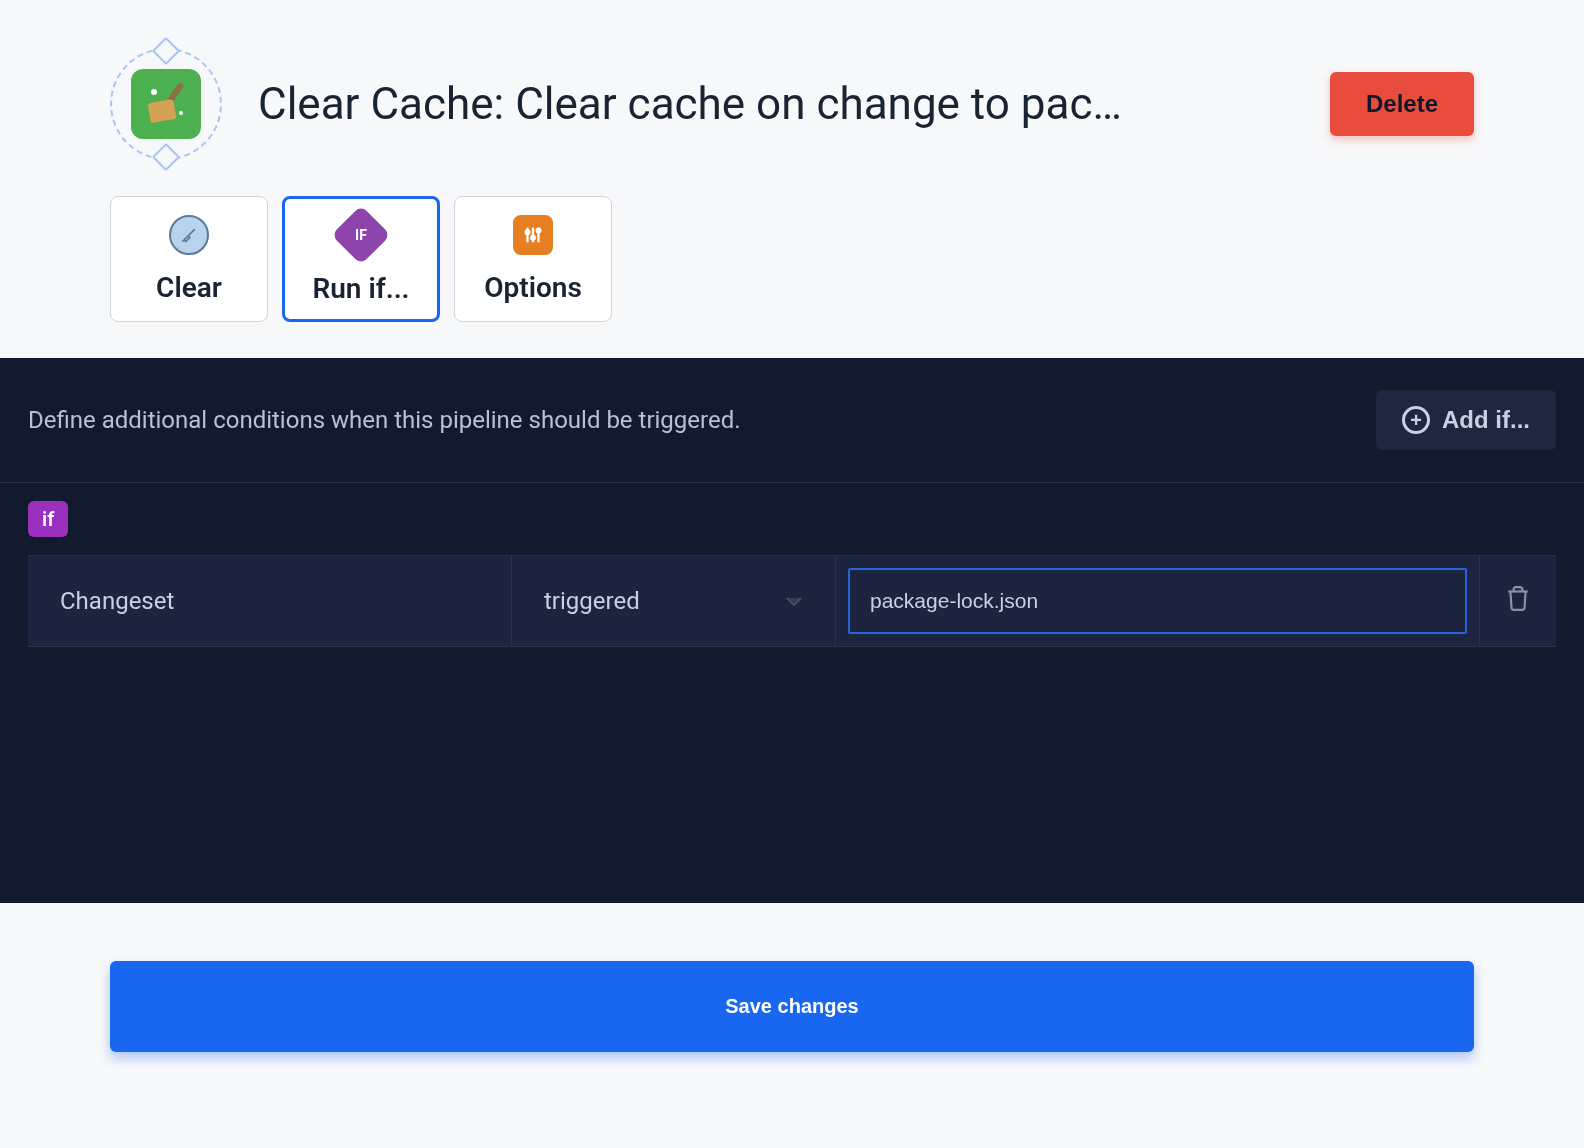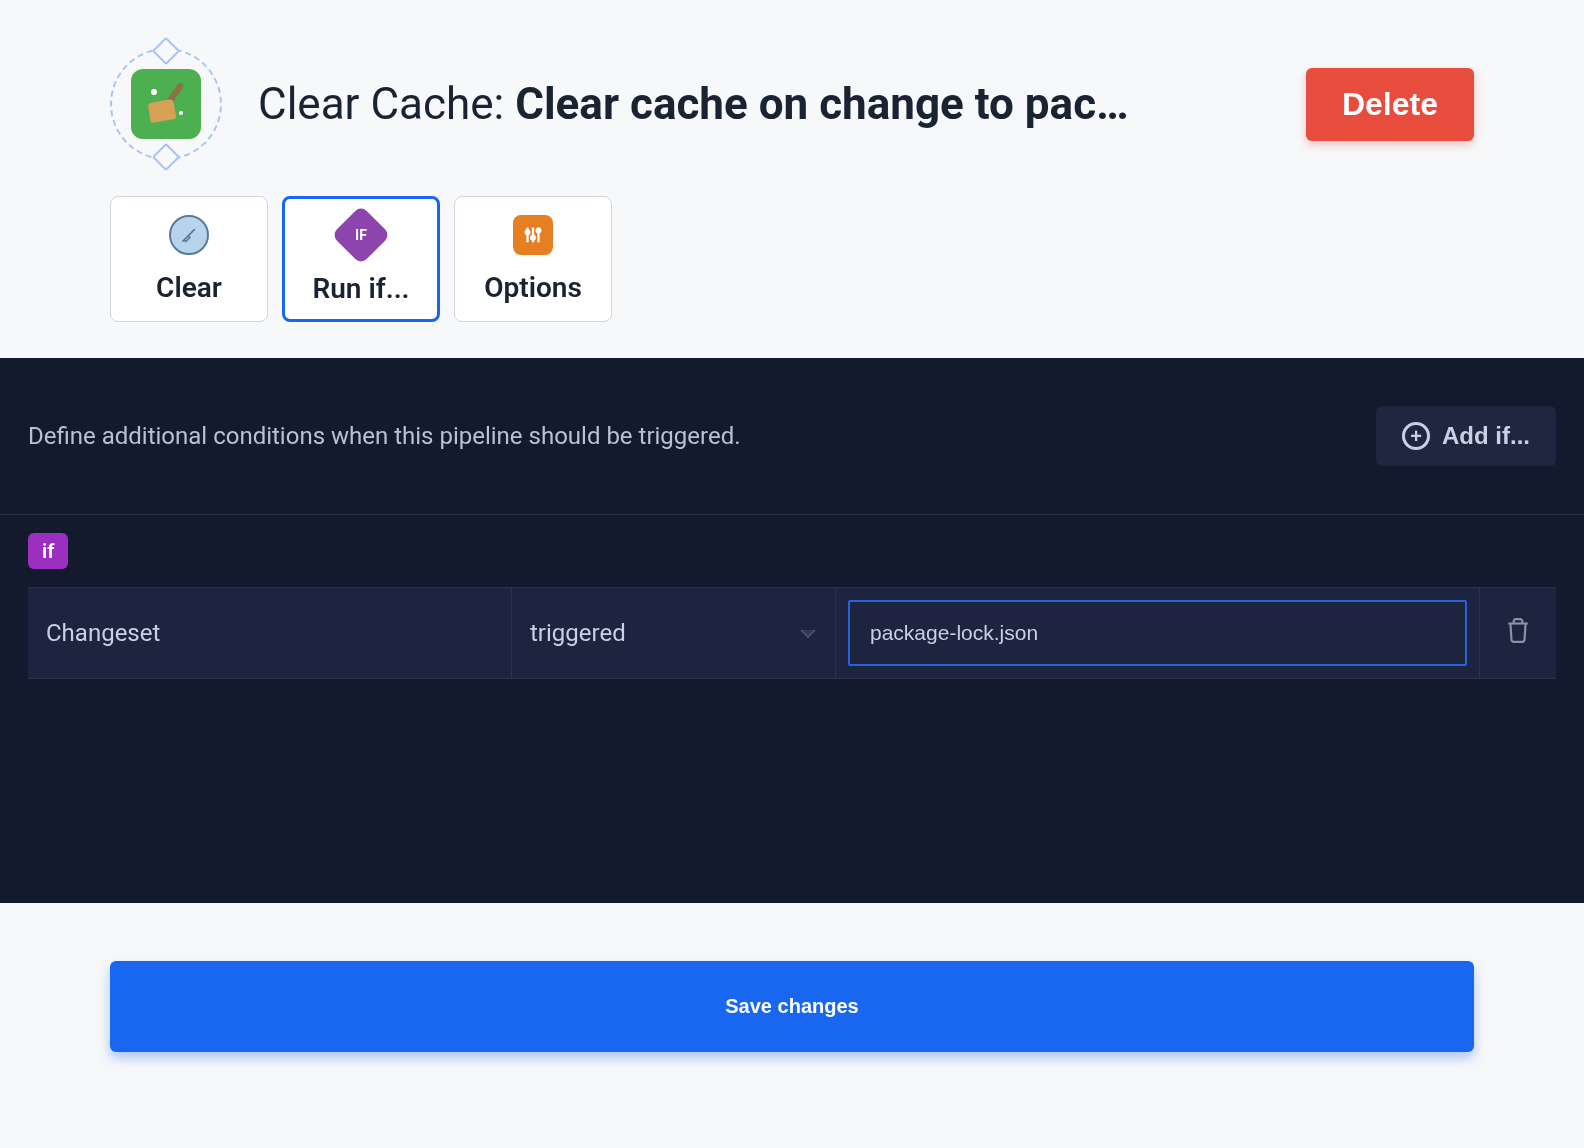--- a/index.html
+++ b/index.html
@@ -103,28 +103,28 @@
       font-size: 44px;
       color: #1a2332;
       white-space: nowrap;
       overflow: hidden;
       text-overflow: ellipsis;
     }
     .title-prefix {
       font-weight: 400;
     }
     .title-main {
-      font-weight: 700;
+      font-weight: 400;
     }
     .delete-btn {
       background: #e74c3c;
-      color: #ffffff;
+      color: #0f172a;
       border: none;
       padding: 18px 36px;
-      font-size: 32px;
+      font-size: 24px;
       font-weight: 600;
       border-radius: 6px;
       cursor: pointer;
       box-shadow: 0 4px 8px rgba(231, 76, 60, 0.3);
       flex-shrink: 0;
     }
     .tabs {
       display: flex;
       gap: 14px;
       padding: 36px 110px 0 110px;
@@ -190,21 +190,21 @@
     }
     .dark-panel {
       margin-top: 36px;
       background: #141a2e;
       min-height: 545px;
     }
     .panel-header {
       display: flex;
       align-items: center;
       justify-content: space-between;
-      padding: 48px 28px;
+      padding: 32px 28px;
       border-bottom: 1px solid #2a3148;
     }
     .panel-desc {
       color: #b8c0d4;
       font-size: 24px;
     }
     .add-if-btn {
       background: #1f2740;
       border: none;
       color: #c8d0e4;
@@ -241,21 +241,21 @@
       display: inline-block;
     }
     .condition-row {
       display: flex;
       margin-top: 18px;
       background: #1c2440;
       border-top: 1px solid #2a3148;
       border-bottom: 1px solid #2a3148;
     }
     .condition-cell {
-      padding: 28px 18px;
+      padding: 28px 32px;
       color: #c8d0e4;
       font-size: 24px;
       border-right: 1px solid #2a3148;
       display: flex;
       align-items: center;
     }
     .cell-field {
       width: 484px;
     }
     .cell-operator {

